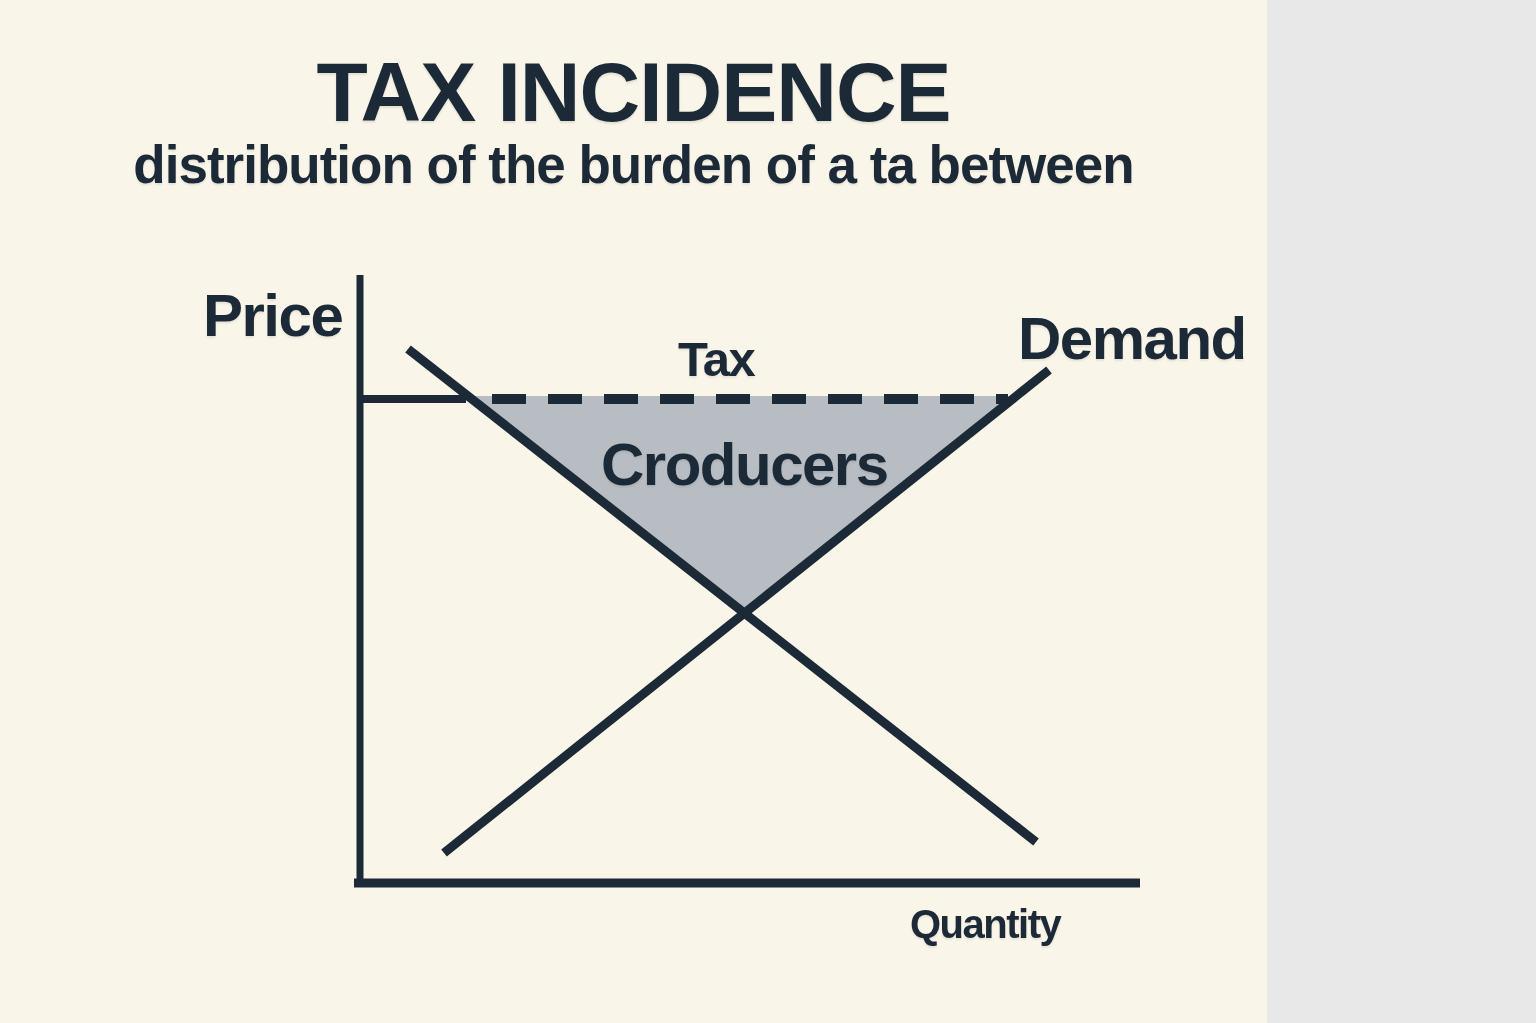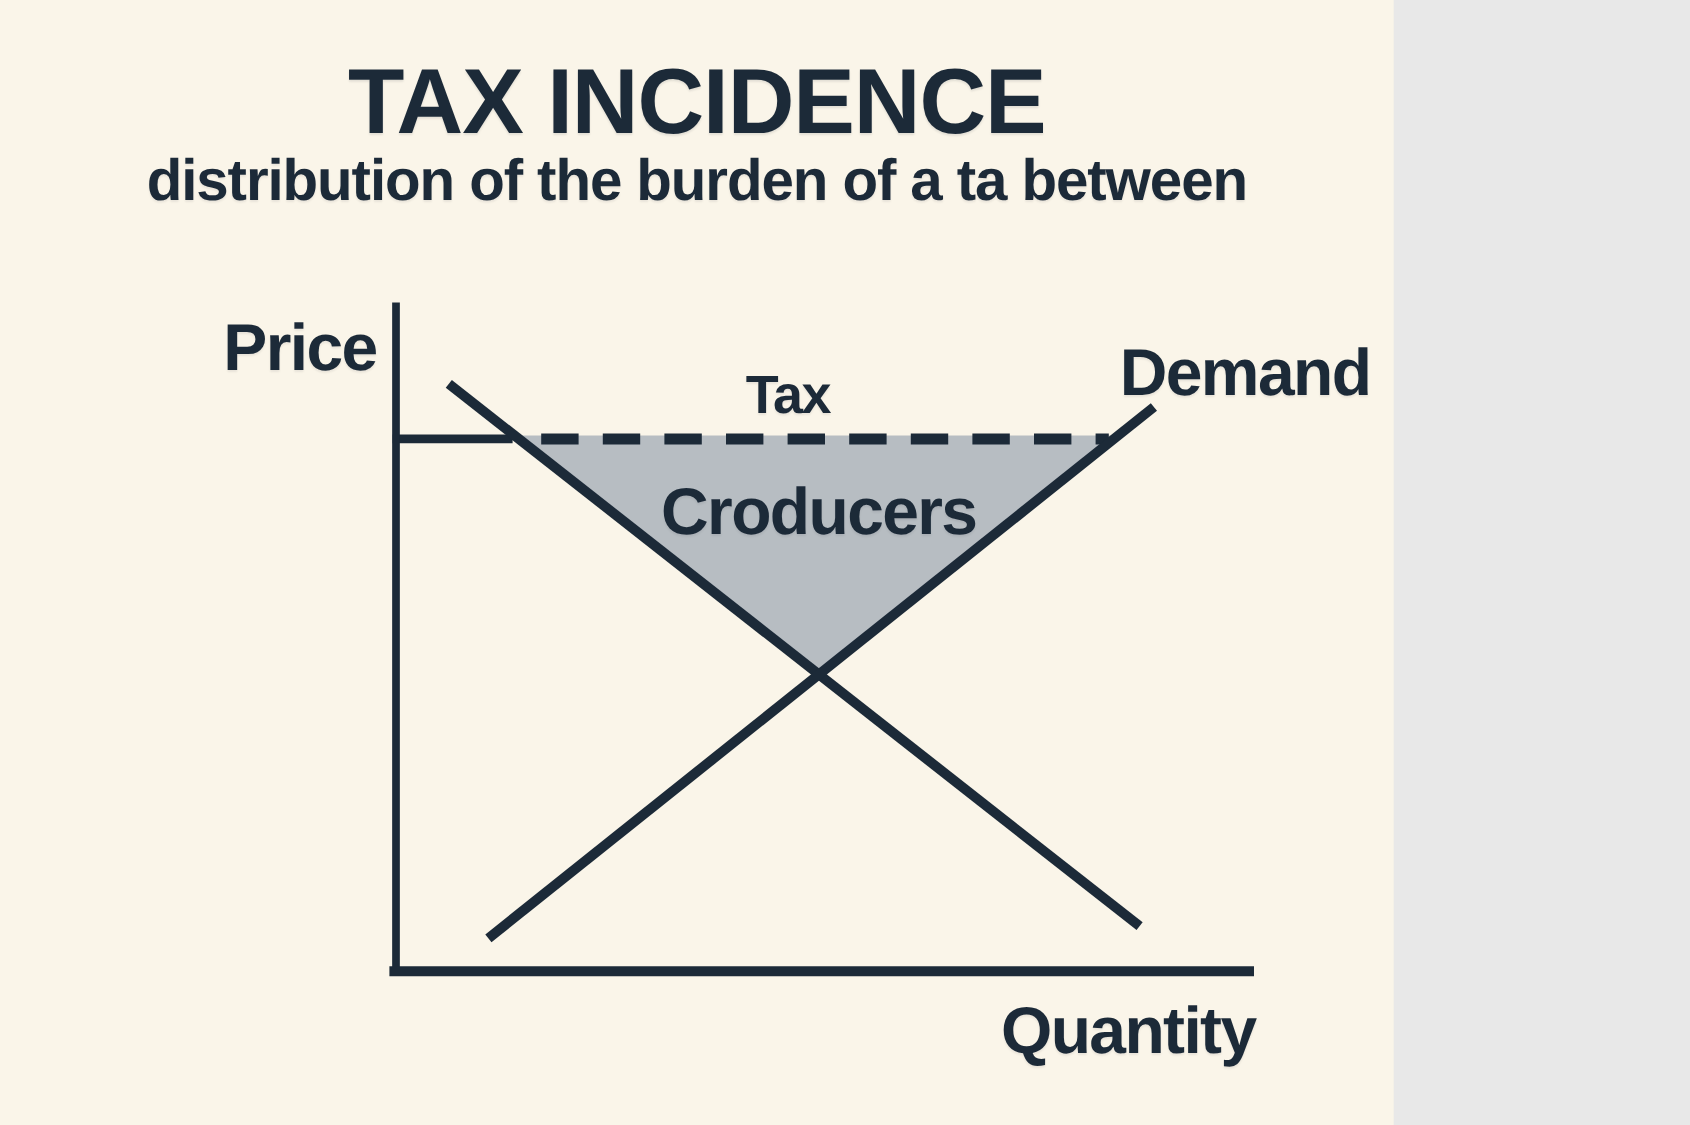--- a/index.html
+++ b/index.html
@@ -67,15 +67,15 @@
   <div class="label" style="left:203px;top:281px;font-size:60px;">Price</div>
 
   <div class="label" style="left:678px;top:331px;font-size:49px;">Tax</div>
 
   <div class="label" style="left:1018px;top:304px;font-size:60px;">Demand</div>
 
   <div class="label" style="left:601px;top:430px;font-size:60px;">Croducers</div>
 
 
 
-  <div class="label" style="left:910px;top:902px;font-size:60px;">Quantity</div>
+  <div class="label" style="left:910px;top:902px;font-size:40px;">Quantity</div>
 
 </div>
 
 </body></html>

